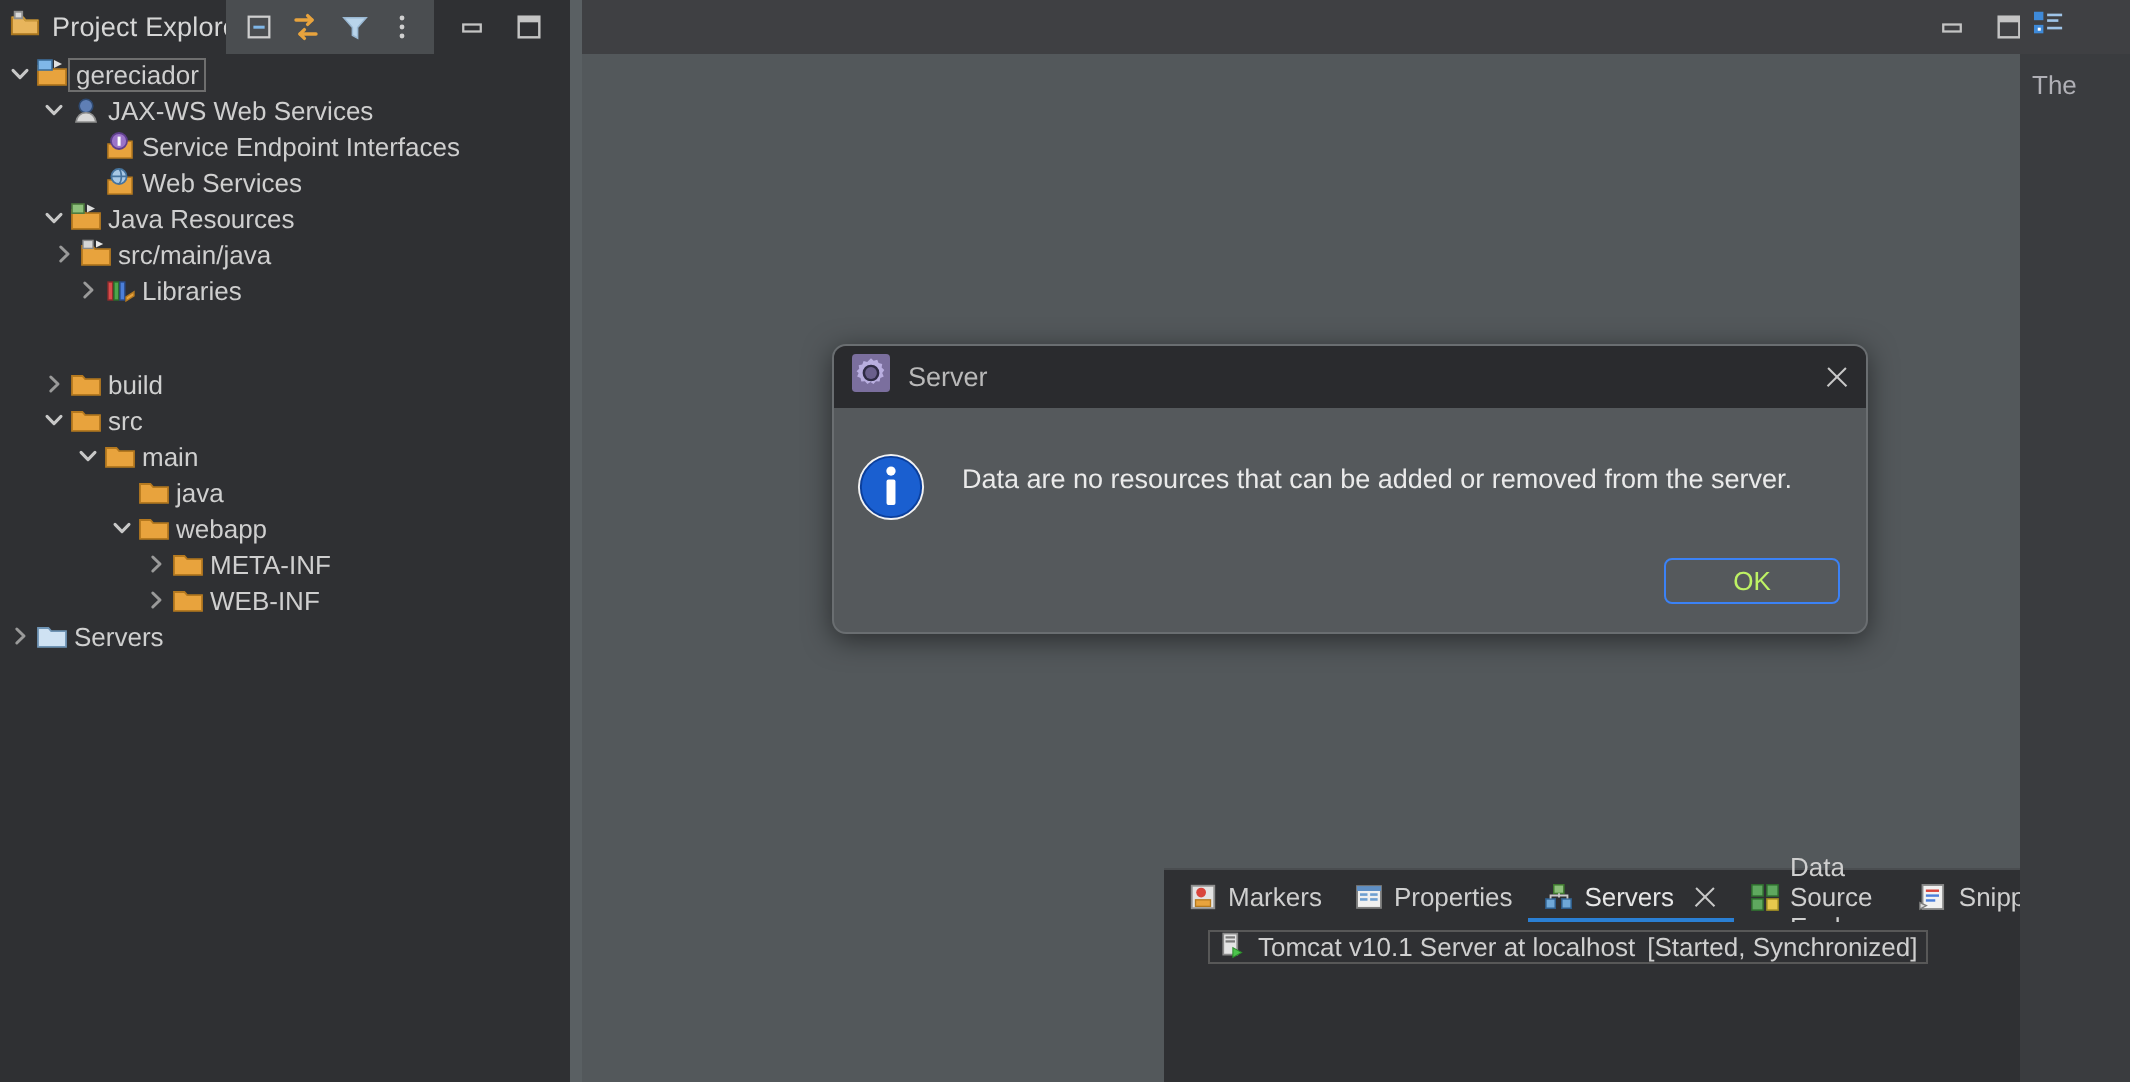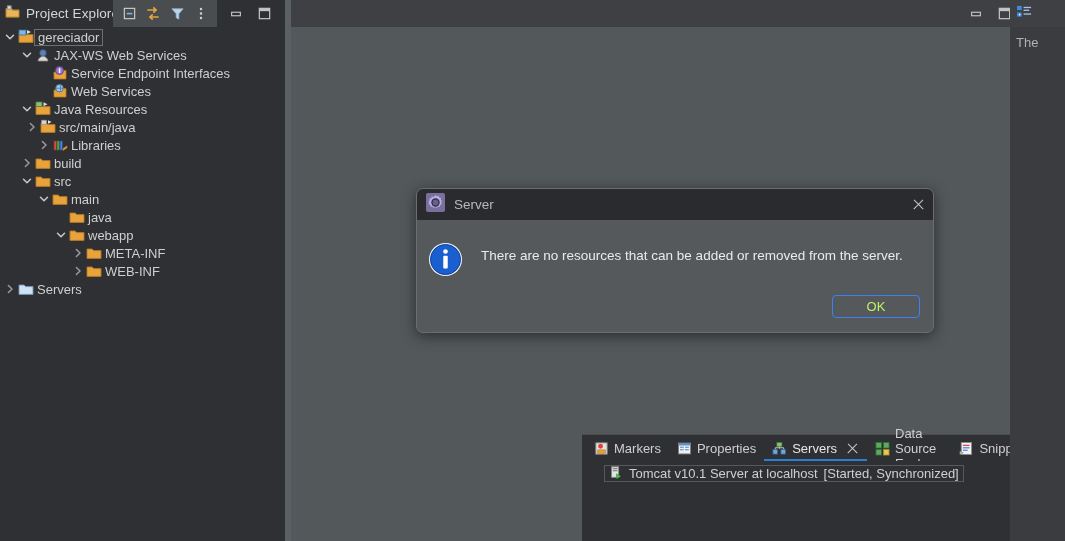--- a/index.html
+++ b/index.html
@@ -115,21 +115,21 @@
   }
   #bottom-body { position: absolute; left: 0; right: 0; top: 27px; bottom: 0; background: #2f3033; }
   #server-row {
     display: flex; align-items: center; gap: 6px;
     margin: 4px 0 0 22px; height: 17px; font-size: 13px; color: #cfcfcf;
     width: fit-content; padding: 0 4px; border: 1px solid #585858;
   }
 
   
   #dialog {
-    position: absolute; left: 416px; top: 188px; width: 518px; height: 145px;
+    position: absolute; left: 416px; top: 172px; width: 518px; height: 145px;
     background: #55595c; border: 1px solid #6a6e71; border-radius: 7px;
     box-shadow: 0 3px 14px rgba(0,0,0,.5);
     overflow: hidden;
   }
   #dialog-titlebar {
     height: 31px; background: #2a2b2e; display: flex; align-items: center;
     padding: 0 8px 0 9px;
   }
   #dialog-title {
     color: #b9b9b9; font-size: 13.5px; margin-left: 9px; flex: 1;
@@ -301,21 +301,21 @@
           <span class="ticon">
             <svg width="16" height="16" viewBox="0 0 16 16">
               <rect x="2" y="4" width="2.4" height="9" fill="#d94c4c" stroke="#8e2b2b" stroke-width=".7"></rect>
               <rect x="5" y="4" width="2.4" height="9" fill="#4ca64c" stroke="#2b6e2b" stroke-width=".7"></rect>
               <rect x="8" y="4" width="2.4" height="9" fill="#4c7fd9" stroke="#2b4d8e" stroke-width=".7"></rect>
               <path d="M11 13.5l4-2.6v-2L11 11.5z" fill="#e8a33d" stroke="#b5791f" stroke-width=".7"></path>
             </svg>
           </span>
           <span class="tlabel">Libraries</span>
         </div>
-        <div class="row" style="padding-left: 19px;">
+        <div class="row" style="padding-left: 19px; margin-top: 29px;">
           <span class="twisty">
             <svg width="10" height="10" viewBox="0 0 10 10">
               <path d="M3.4 1.5L7 5 3.4 8.5" fill="none" stroke="#9a9a9a" stroke-width="1.5" stroke-linecap="round" stroke-linejoin="round"></path>
             </svg>
           </span>
           <span class="ticon">
             <svg width="16" height="16" viewBox="0 0 16 16">
               <path d="M1 4h5.2L7.6 5.6H15V13.4H1z" fill="#e8a33d" stroke="#b5791f" stroke-width=".9"></path>
             </svg>
           </span>
@@ -553,19 +553,19 @@
       <div id="dialog-msgrow">
         <span>
           <svg width="35" height="35" viewBox="0 0 36 36">
             <circle cx="18" cy="18" r="17" fill="#f2f2f2"></circle>
             <circle cx="18" cy="18" r="15.5" fill="#1a5fd0"></circle>
             <circle cx="18" cy="18" r="15.5" fill="none" stroke="#0b3f9c" stroke-width="1"></circle>
             <circle cx="18" cy="9.8" r="2.4" fill="#ffffff"></circle>
             <rect x="15.7" y="14.2" width="4.6" height="13" rx="1" fill="#ffffff"></rect>
           </svg>
         </span>
-        <span id="dialog-message">There are no resources that can be added or removed from the server.</span>
+        <span id="dialog-message">Data are no resources that can be added or removed from the server.</span>
       </div>
       <div id="ok-button">OK</div>
     </div>
   </div>
 
 </div>
 
 </body></html>

